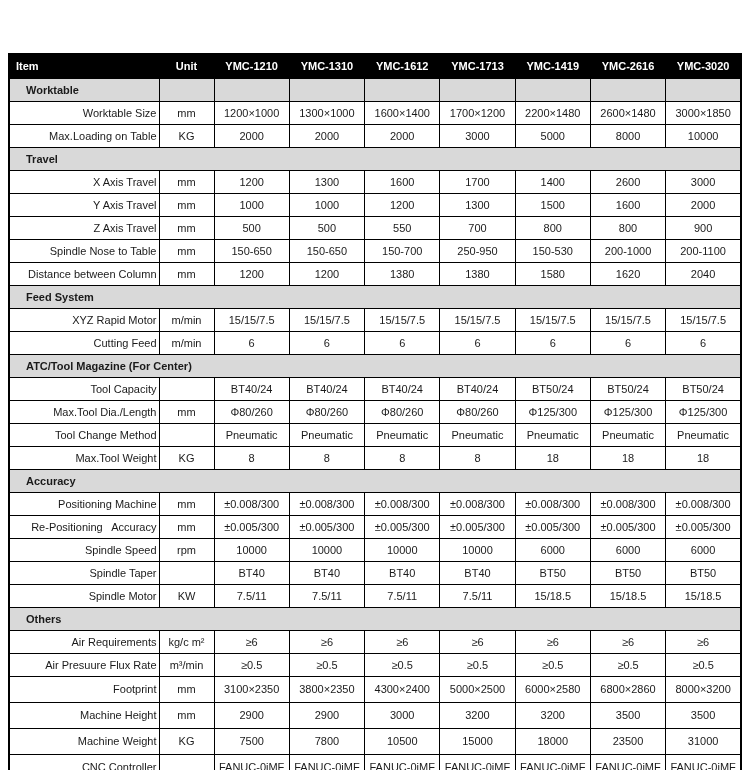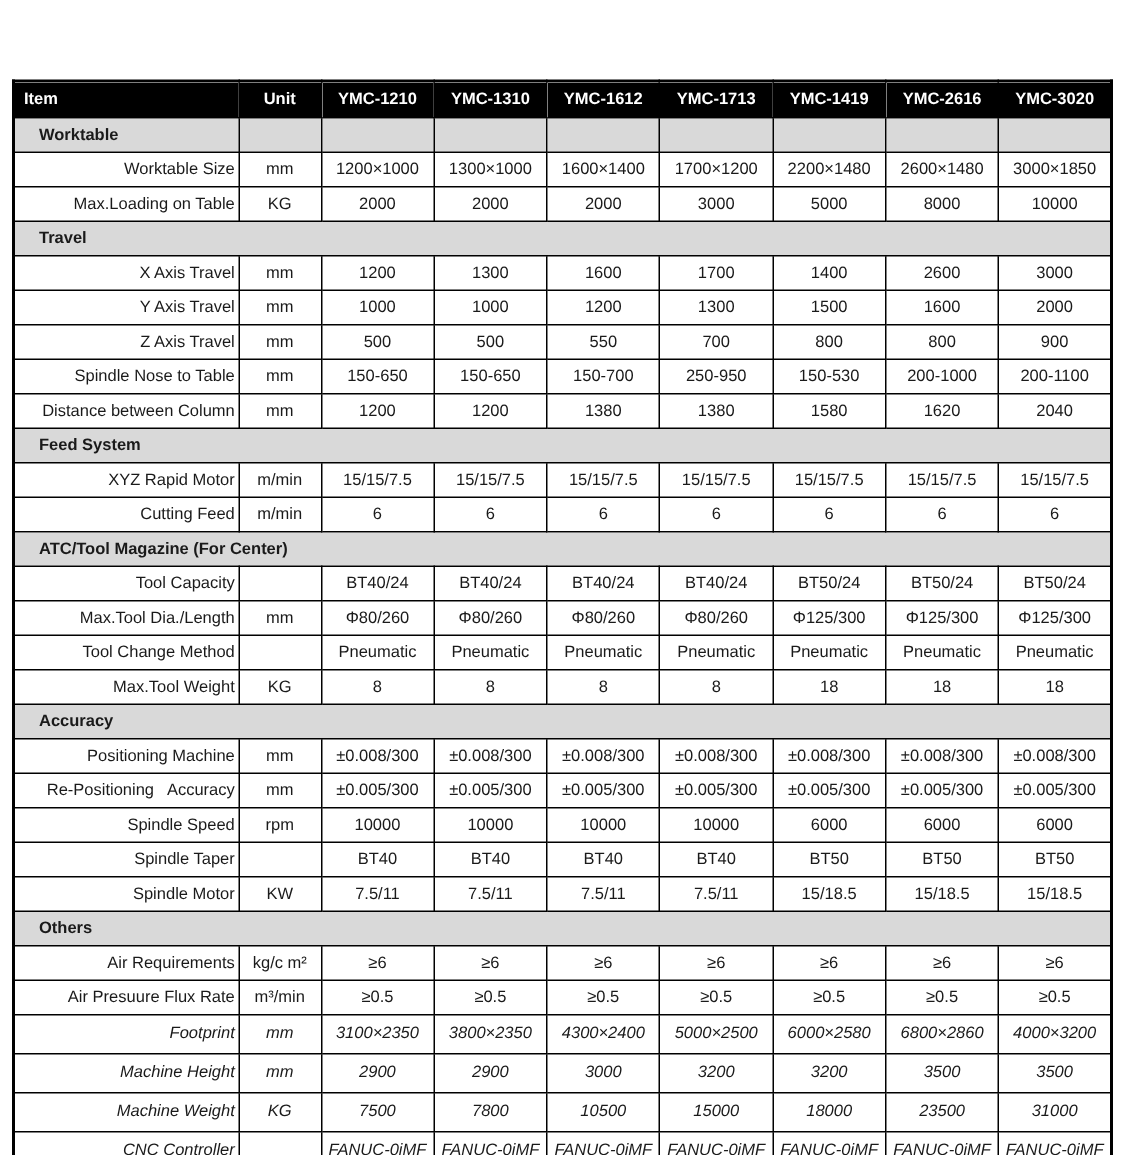--- a/index.html
+++ b/index.html
@@ -38,21 +38,21 @@
   }
   thead tr{height:24px;}
   thead th{
     background:var(--header-bg);
     color:var(--header-text);
     border-color:var(--header-bg);
     font-weight:bold;
   }
   thead th.left{text-align:left;padding-left:6px;}
   tbody tr{height:23px;}
-  tbody tr.tall{height:26px;font-style:italic;}
+  tbody tr.tall{height:26px;}
   td.item{
     text-align:right;
     padding-left:6px;
     white-space:pre;
   }
   tr.section td{
     background:var(--section-bg);
     font-weight:bold;
     text-align:left;
     padding-left:16px;
@@ -336,21 +336,21 @@
         </tr>
         <tr class="tall">
           <td class="item">Footprint</td>
           <td>mm</td>
           <td>3100×2350</td>
           <td>3800×2350</td>
           <td>4300×2400</td>
           <td>5000×2500</td>
           <td>6000×2580</td>
           <td>6800×2860</td>
-          <td>4000×3200</td>
+          <td>8000×3200</td>
         </tr>
         <tr class="tall">
           <td class="item">Machine Height</td>
           <td>mm</td>
           <td>2900</td>
           <td>2900</td>
           <td>3000</td>
           <td>3200</td>
           <td>3200</td>
           <td>3500</td>

